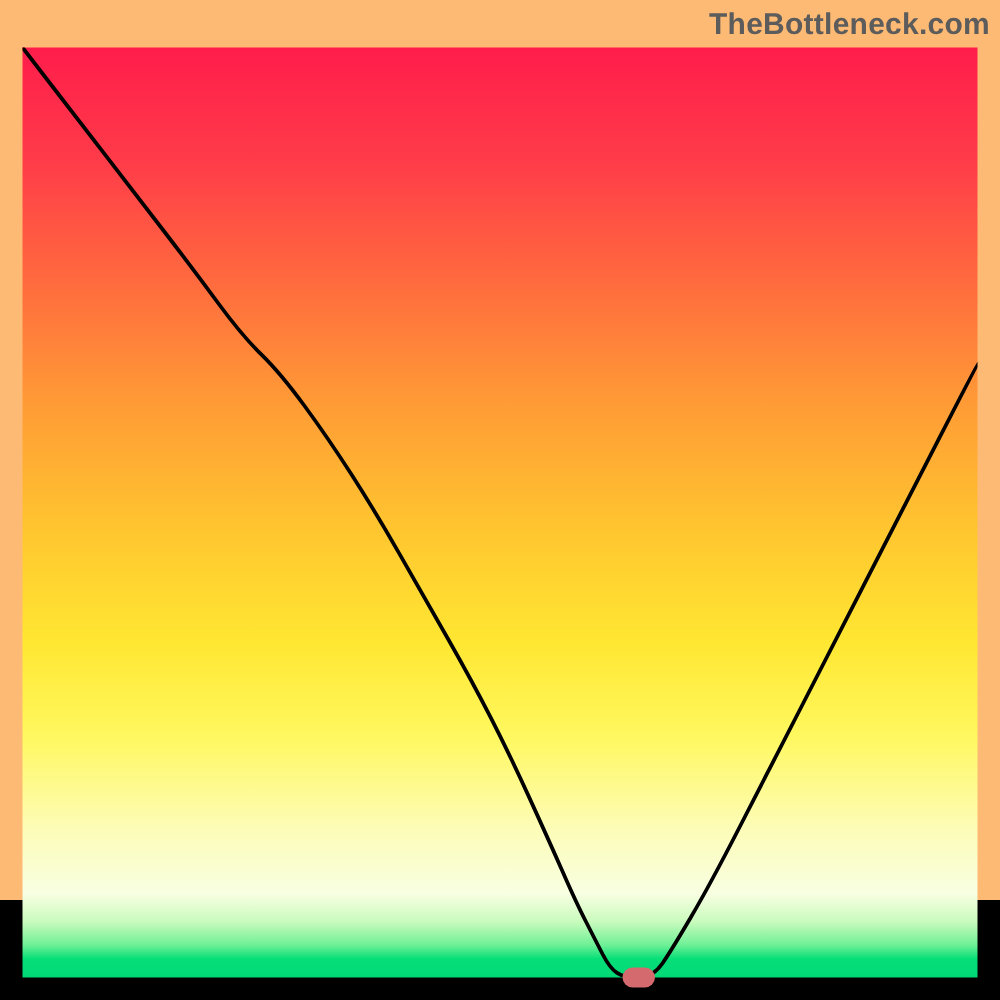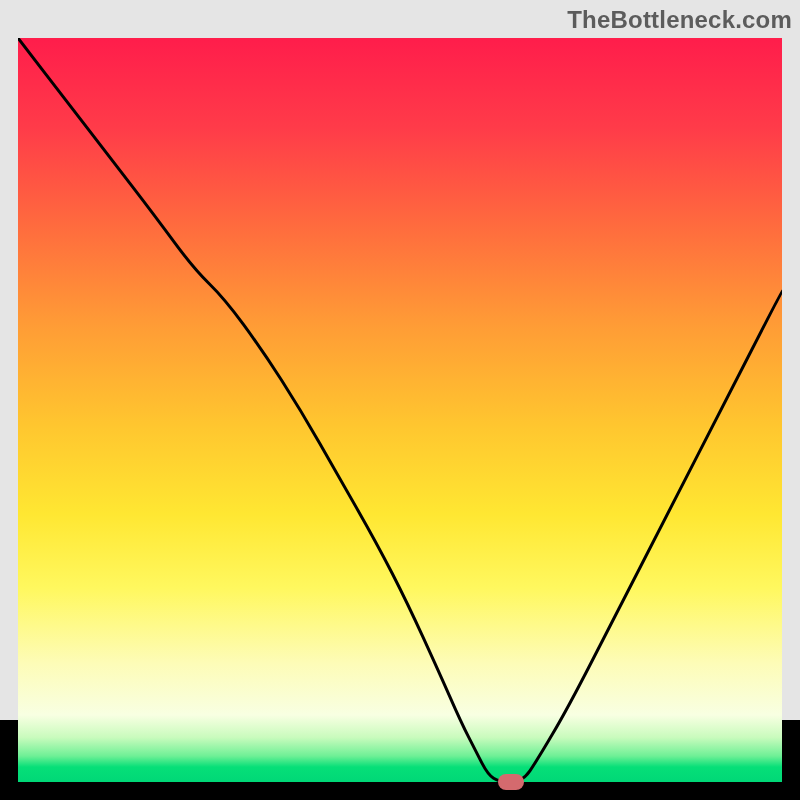--- a/index.html
+++ b/index.html
@@ -7,21 +7,21 @@
     padding: 0;
     width: 800px;
     height: 800px;
     background: #000;
     overflow: hidden;
   }
   .outer {
     position: relative;
     width: 800px;
     height: 720px;
-    background: #e5e5e5;
+    background: #fdba74;
   }
   .watermark {
     position: absolute;
     top: 6px;
     right: 8px;
     font-family: Arial, Helvetica, sans-serif;
     font-size: 24px;
     font-weight: 600;
     color: #5c5c5c;
     letter-spacing: 0.2px;

